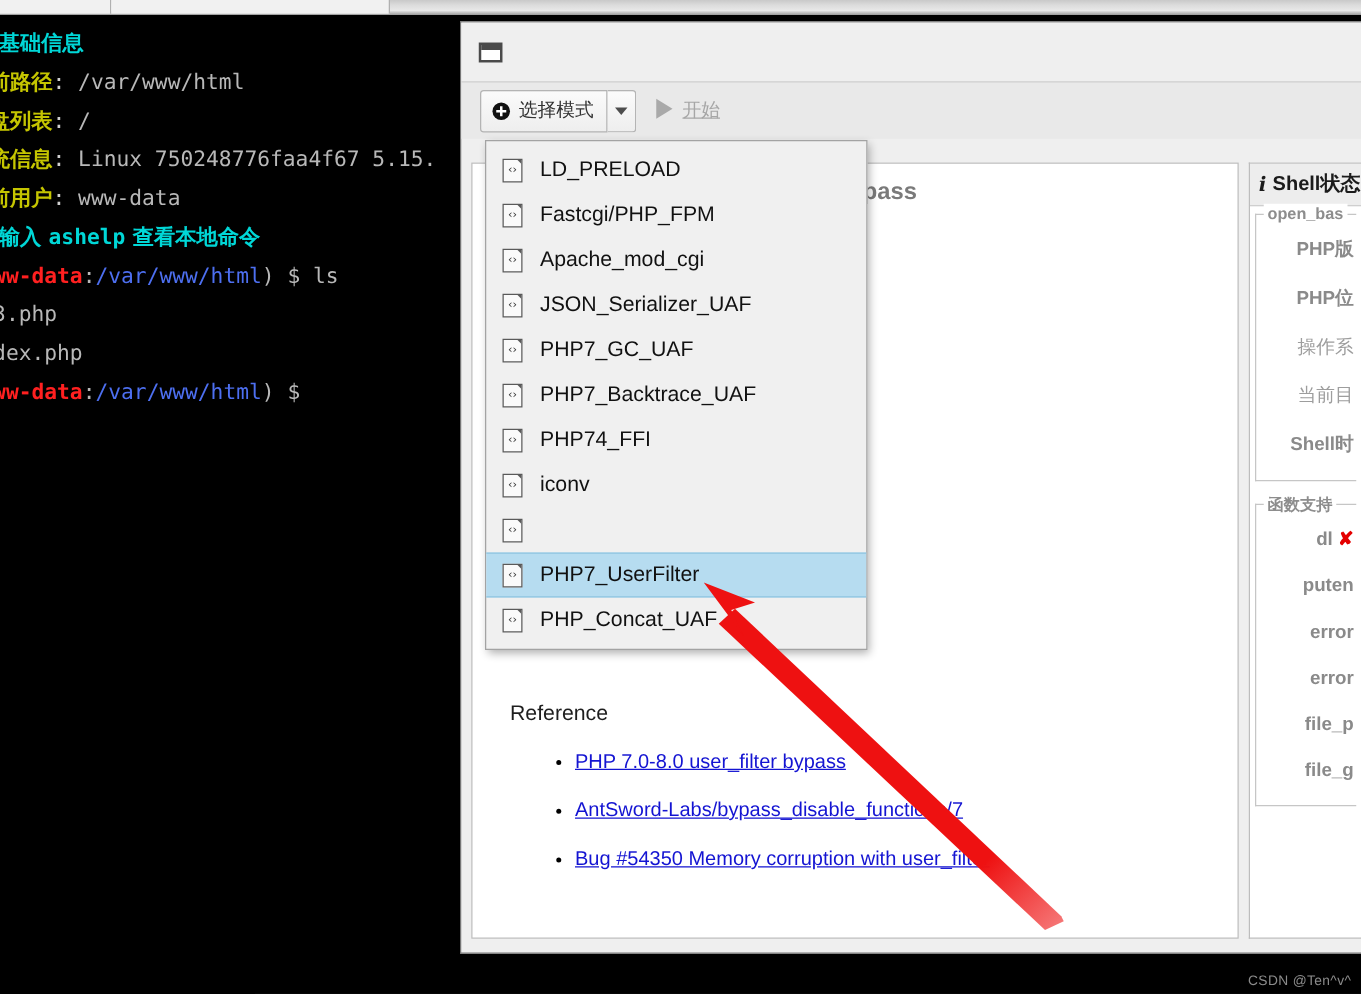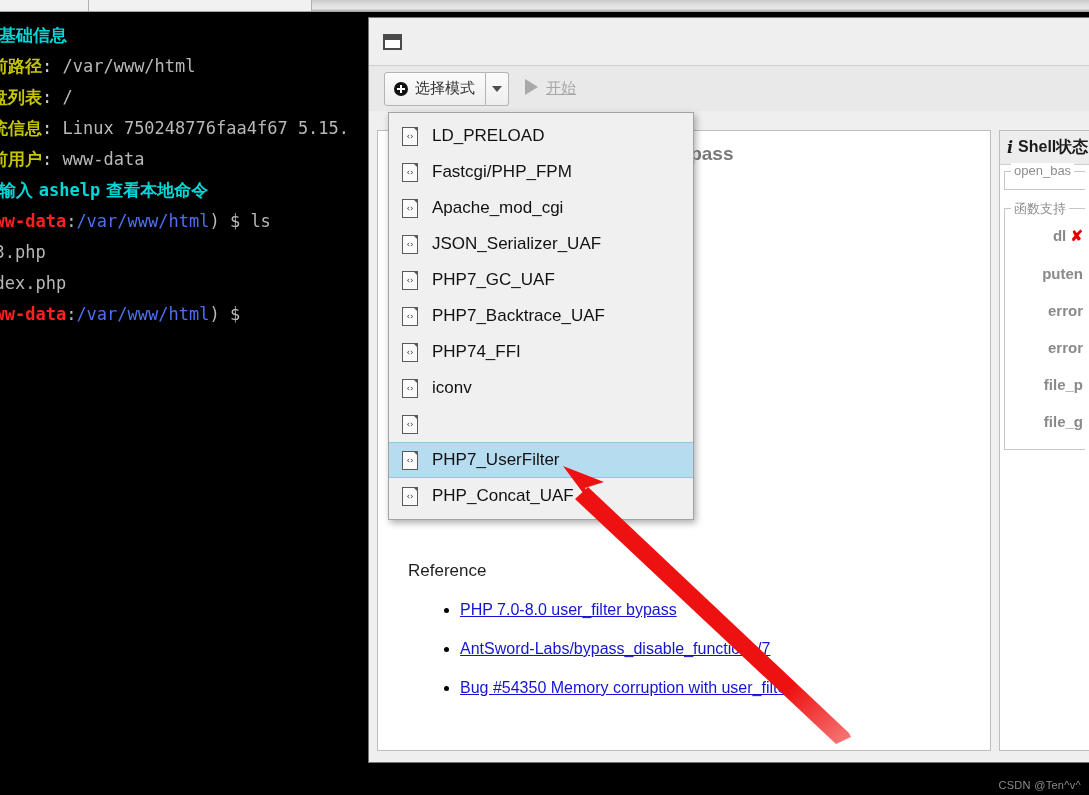--- a/index.html
+++ b/index.html
@@ -258,20 +258,21 @@
     padding: 8px 0 9px 0;
   }
   .field-group > .legend {
     position: absolute;
     left: 6px; top: -9px;
     background: #ffffff;
     padding: 0 3px;
     font-size: 13px;
     color: #8d8d8d;
     white-space: nowrap;
+    font-weight: bold;
   }
   .field-row {
     font-size: 15px;
     font-weight: bold;
     color: #8a8a8a;
     text-align: right;
     padding: 10px 2px 10px 0;
     white-space: nowrap;
     overflow: hidden;
   }
@@ -402,20 +403,27 @@
       </div>
     </div>
 
     <div id="right-panel">
       <div id="shell-header">
         <span class="info-i">i</span>
         <span>Shell状态</span>
       </div>
       <div class="field-group">
         <span class="legend">open_bas</span>
+        <div id="info-rows">
+            <div class="field-row">PHP版</div>
+            <div class="field-row">PHP位</div>
+            <div class="field-row light">操作系</div>
+            <div class="field-row light">当前目</div>
+            <div class="field-row">Shell时</div>
+          </div>
       </div>
       <div class="field-group" style="margin-top:18px;padding-left:30px;">
         <span class="legend">函数支持</span>
         <div id="func-rows">
             <div class="field-row"><span>dl </span><span class="xmark">✘</span></div>
             <div class="field-row"><span>puten</span></div>
             <div class="field-row"><span>error</span></div>
             <div class="field-row"><span>error</span></div>
             <div class="field-row"><span>file_p</span></div>
             <div class="field-row"><span>file_g</span></div>

